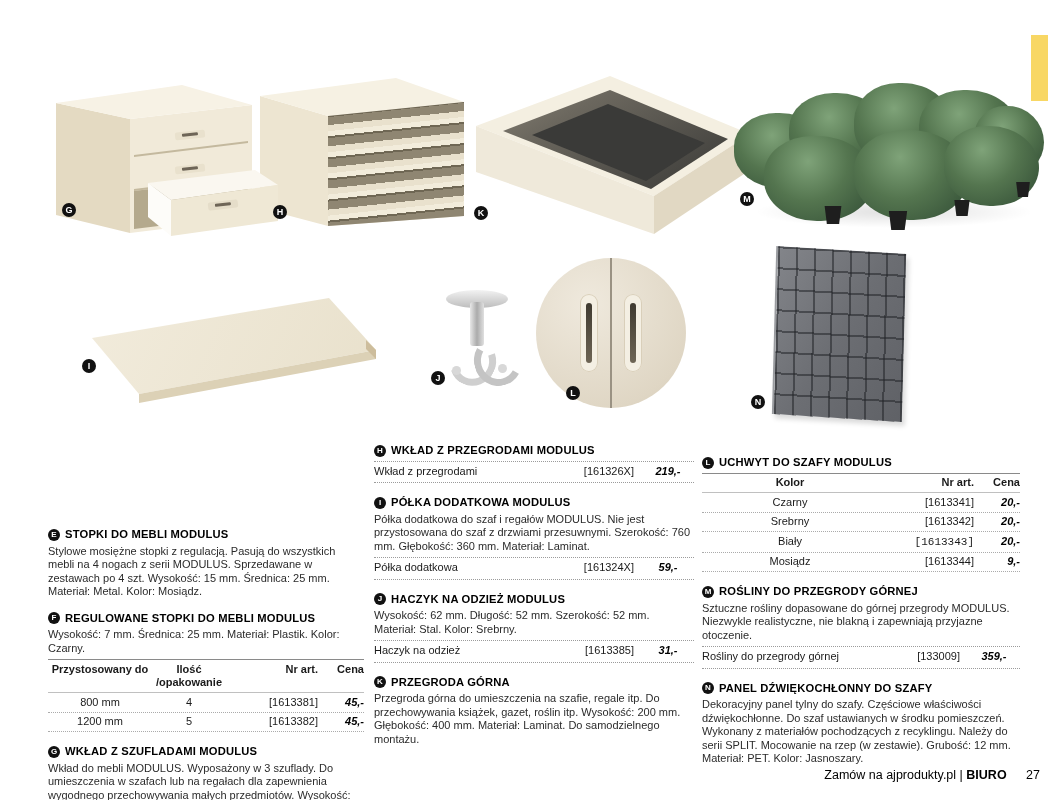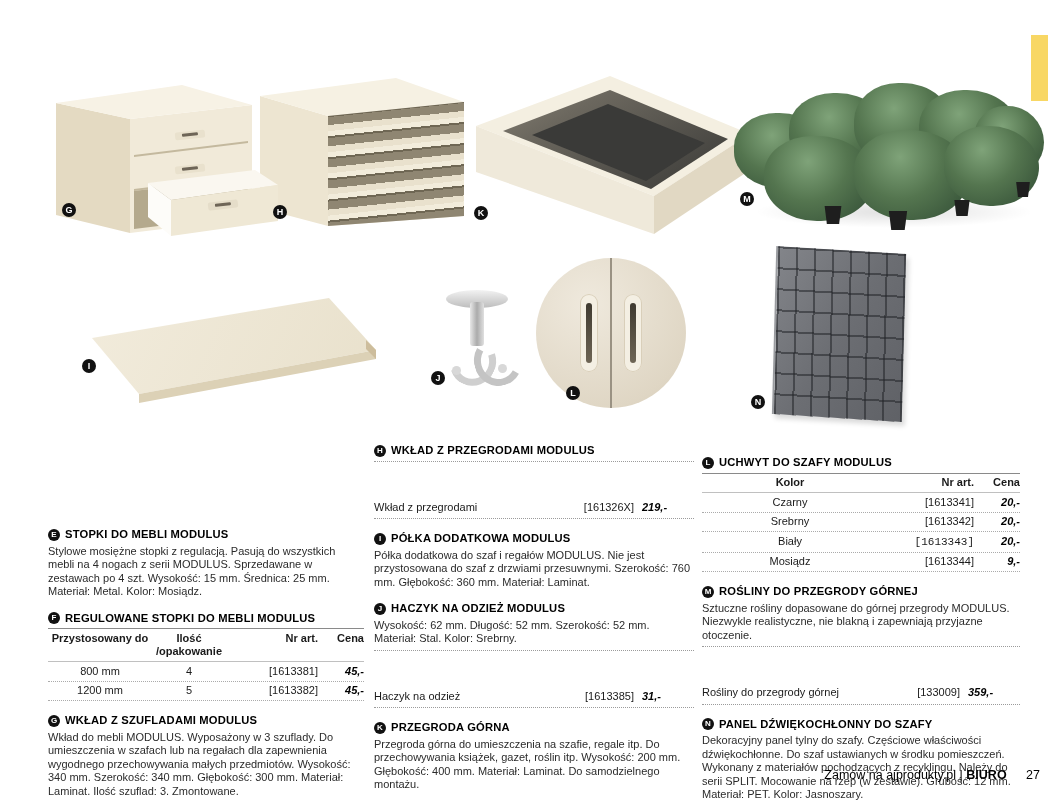--- a/index.html
+++ b/index.html
@@ -106,23 +106,23 @@
   .c0{left:48px;top:528px;width:316px;}
   .c1{left:374px;top:444px;width:320px;}
   .c2{left:702px;top:456px;width:318px;}
   .sec{margin-bottom:13px;}
   .sec-h{display:flex;align-items:center;gap:5px;margin-bottom:3px;}
   .lmark{flex:0 0 12px;width:12px;height:12px;border-radius:50%;background:#111;color:#fff;
          font-size:8px;font-weight:bold;text-align:center;line-height:12px;}
   .sec-t{font-weight:bold;font-size:11.2px;letter-spacing:.2px;color:#000;}
   .sec-d{margin:0 0 4px 0;color:#2b2b2b;}
   .irow{display:flex;align-items:baseline;padding:3px 0 4px;border-top:1px dotted #9b9b9b;border-bottom:1px dotted #9b9b9b;}
-  .irow .nm{flex:1;margin-top:36px;}
+  .irow .nm{flex:1;}
   .irow .art{width:92px;text-align:right;margin-right:8px;}
-  .irow .pr{width:52px;text-align:left;}
+  .irow .pr{width:52px;text-align:center;}
   .price{font-weight:bold;font-style:italic;color:#000;}
   .tbl{margin-top:2px;}
   .trow{display:flex;align-items:baseline;padding:2.5px 0;border-bottom:1px dotted #ababab;}
   .thead{font-weight:bold;border-top:1px solid #8a8a8a;border-bottom:1px solid #c0c0c0;}
   .tc{display:block;}
   .tc.fl{flex:1;}
   .al{text-align:center;} .ar{text-align:right;}
 
   
   .footer{position:absolute;right:8px;top:768px;font-size:12.5px;color:#000;}
@@ -214,20 +214,21 @@
           <span class="lmark">E</span>
           <span class="sec-t">STOPKI DO MEBLI MODULUS</span>
         </div>
         <p class="sec-d">Stylowe mosiężne stopki z regulacją. Pasują do wszystkich mebli na 4 nogach z serii MODULUS. Sprzedawane w zestawach po 4 szt. Wysokość: 15 mm. Średnica: 25 mm. Materiał: Metal. Kolor: Mosiądz.</p>
       </section>
       <section class="sec">
         <div class="sec-h">
           <span class="lmark">F</span>
           <span class="sec-t">REGULOWANE STOPKI DO MEBLI MODULUS</span>
         </div>
+        <p class="sec-d">Wysokość: 7 mm. Średnica: 25 mm. Materiał: Plastik. Kolor: Czarny.</p>
         <div class="tbl">
           <div class="trow thead">
             <span class="tc al" style="width: 104px;">Przystosowany do</span>
             <span class="tc al fl">Ilość /opakowanie</span>
             <span class="tc ar" style="width: 92px;">Nr art.</span>
             <span class="tc ar" style="width: 46px;">Cena</span>
           </div>
           <div class="trow">
             <span class="tc al" style="width: 104px;">800 mm</span>
             <span class="tc al fl">4</span>
@@ -261,20 +262,25 @@
           <span class="art">[161326X]</span>
           <span class="pr price">219,-</span>
         </div>
       </section>
       <section class="sec">
         <div class="sec-h">
           <span class="lmark">I</span>
           <span class="sec-t">PÓŁKA DODATKOWA MODULUS</span>
         </div>
         <p class="sec-d">Półka dodatkowa do szaf i regałów MODULUS. Nie jest przystosowana do szaf z drzwiami przesuwnymi. Szerokość: 760 mm. Głębokość: 360 mm. Materiał: Laminat.</p>
+        <div class="irow">
+          <span class="nm">Półka dodatkowa</span>
+          <span class="art">[161324X]</span>
+          <span class="pr price">59,-</span>
+        </div>
       </section>
       <section class="sec">
         <div class="sec-h">
           <span class="lmark">J</span>
           <span class="sec-t">HACZYK NA ODZIEŻ MODULUS</span>
         </div>
         <p class="sec-d">Wysokość: 62 mm. Długość: 52 mm. Szerokość: 52 mm. Materiał: Stal. Kolor: Srebrny.</p>
         <div class="irow">
           <span class="nm">Haczyk na odzież</span>
           <span class="art">[1613385]</span>

